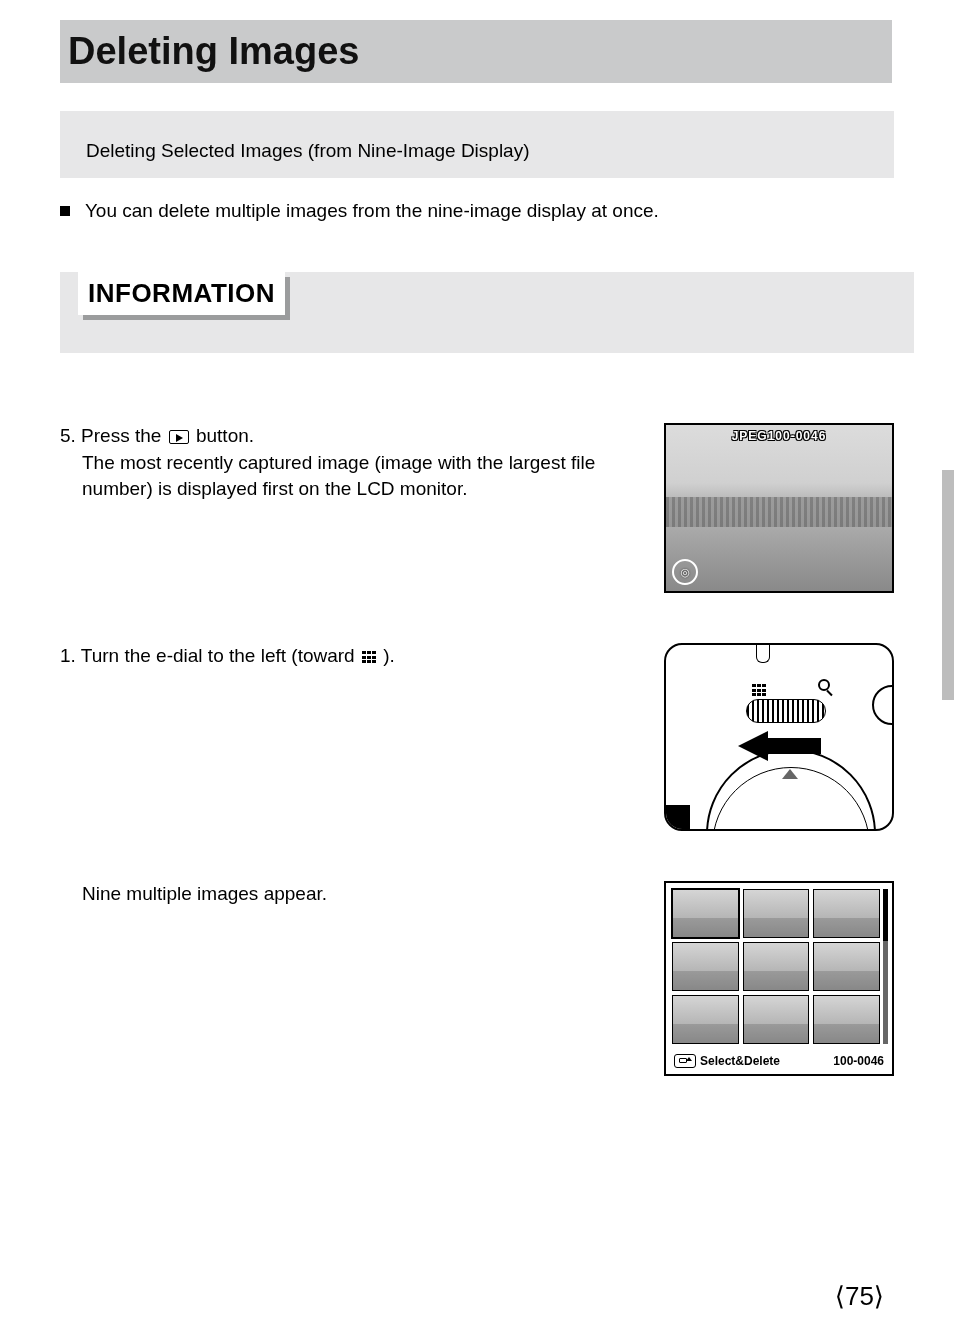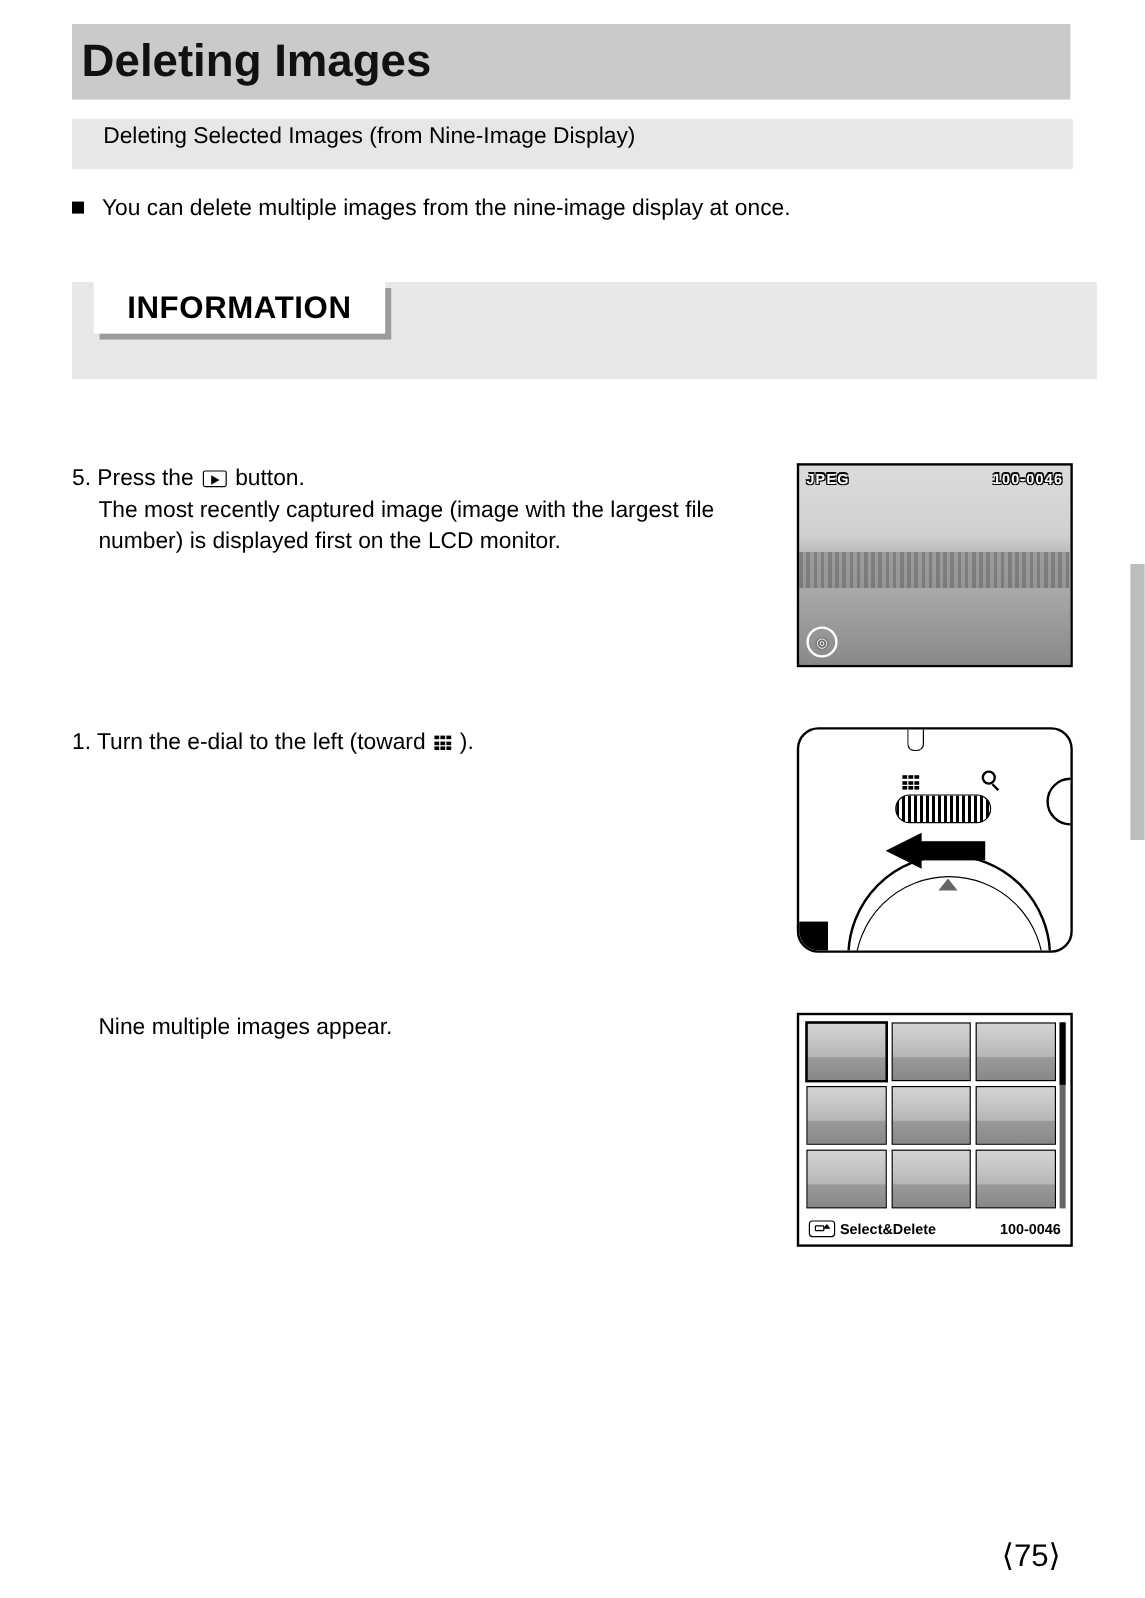--- a/index.html
+++ b/index.html
@@ -1,44 +1,44 @@
 <!DOCTYPE html>
 <html><head>
 <meta charset="utf-8">
 <style>
   * { box-sizing: border-box; margin: 0; padding: 0; }
   html, body { width: 954px; height: 1332px; font-family: Arial, Helvetica, sans-serif; background: #fff; color: #000; }
   .page { position: relative; width: 954px; height: 1332px; }
   .title-bar { background: #c9cacb; margin: 20px 62px 0 60px; padding: 10px 0 10px 8px; }
   .title-bar h1 { font-size: 38px; font-weight: bold; color: #111; }
-  .subtitle-box { background: #e7e7e8; margin: 16px 60px 0 60px; padding: 4px 0 16px 26px; font-size: 19px; }
+  .subtitle-box { background: #e7e7e8; margin: 28px 60px 0 60px; padding: 29px 0 16px 26px; font-size: 19px; }
   .intro { margin: 22px 60px 0 60px; font-size: 19px; }
   .square-bullet { display: inline-block; width: 10px; height: 10px; background: #000; margin-right: 10px; vertical-align: 1px; }
   .info-block { background: #e7e7e8; margin: 50px 40px 0 60px; padding: 0 0 20px 0; }
   .info-label-wrap { position: relative; display: inline-block; margin: 0 0 18px 18px; }
   .info-label-shadow { position: absolute; top: 5px; left: 5px; width: 100%; height: 100%; background: #9b9c9d; }
-  .info-label { position: relative; background: #fff; padding: 6px 28px; font-size: 26px; font-weight: bold; letter-spacing: 0.5px; }
+  .info-label { position: relative; background: #fff; padding: 6px 10px; font-size: 26px; font-weight: bold; letter-spacing: 0.5px; }
   .info-list { margin-left: 60px; }
   .info-list li { list-style: none; font-size: 19px; line-height: 1.45; }
   .round-bullet { display: inline-block; width: 9px; height: 9px; border-radius: 50%; background: #000; margin-right: 10px; vertical-align: 1px; }
   .steps { margin: 70px 60px 0 60px; }
   .step-row { display: flex; align-items: flex-start; margin-bottom: 50px; }
   .step-text { flex: 1; font-size: 19px; line-height: 1.4; padding-right: 20px; }
   .step-text .num { display: inline; }
   .step-text .indent { display: block; margin-left: 22px; }
   .play-icon { display: inline-block; width: 20px; height: 14px; border: 1.5px solid #000; border-radius: 2px; vertical-align: -2px; position: relative; margin: 0 2px; }
   .play-icon::after { content: ""; position: absolute; left: 6px; top: 2.5px; width: 0; height: 0; border-left: 7px solid #000; border-top: 4.5px solid transparent; border-bottom: 4.5px solid transparent; }
   .thumb-icon { display: inline-block; width: 14px; height: 12px; vertical-align: -1px; margin: 0 2px; position: relative; }
   .thumb-icon span { position: absolute; background: #000; width: 4px; height: 3px; }
   .thumb-icon .a { left: 0; top: 0; } .thumb-icon .b { left: 5px; top: 0; } .thumb-icon .c { left: 10px; top: 0; }
   .thumb-icon .d { left: 0; top: 4.5px; } .thumb-icon .e { left: 5px; top: 4.5px; } .thumb-icon .f { left: 10px; top: 4.5px; }
   .thumb-icon .g { left: 0; top: 9px; } .thumb-icon .h { left: 5px; top: 9px; } .thumb-icon .i { left: 10px; top: 9px; }
   .figure { width: 230px; flex-shrink: 0; }
   .lcd { width: 230px; height: 170px; border: 2px solid #000; position: relative; background: linear-gradient(#dcdcdc 0%, #d0d0d0 35%, #b8b8b8 45%, #898989 100%); }
-  .lcd .overlay-top { position: absolute; top: 4px; left: 6px; right: 6px; display: flex; justify-content: space-between; font-size: 12px; font-weight: bold; color: #fff; text-shadow: 1px 1px 0 #000, -1px -1px 0 #000, 1px -1px 0 #000, -1px 1px 0 #000; letter-spacing: 1px; }
+  .lcd .overlay-top { position: absolute; top: 4px; left: 6px; right: 6px; display: flex; justify-content: center; font-size: 12px; font-weight: bold; color: #fff; text-shadow: 1px 1px 0 #000, -1px -1px 0 #000, 1px -1px 0 #000, -1px 1px 0 #000; letter-spacing: 1px; }
   .treeline { position: absolute; top: 72px; left: 0; right: 0; height: 30px; background: repeating-linear-gradient(90deg, #5a5a5a 0 3px, #888 3px 6px); opacity: 0.6; }
   .eye { position: absolute; bottom: 6px; left: 6px; width: 26px; height: 26px; border: 2px solid #fff; border-radius: 50%; display: flex; align-items: center; justify-content: center; font-size: 11px; color: #fff; text-shadow: 0 0 2px #000; }
   .dial-fig { width: 230px; height: 188px; border: 2px solid #000; border-radius: 18px; position: relative; background: #fff; overflow: hidden; }
   .dial-fig .e-dial { position: absolute; top: 54px; left: 80px; width: 80px; height: 24px; border: 1.5px solid #000; border-radius: 12px; background: repeating-linear-gradient(90deg, #000 0 2px, #fff 2px 5px); }
   .dial-fig .thumb-lbl { position: absolute; top: 36px; left: 84px; }
   .dial-fig .mag { position: absolute; top: 34px; left: 152px; width: 12px; height: 12px; border: 2px solid #000; border-radius: 50%; }
   .dial-fig .mag::after { content: ""; position: absolute; right: -5px; bottom: -5px; width: 7px; height: 2px; background: #000; transform: rotate(45deg); }
   .dial-fig .arrow { position: absolute; top: 86px; left: 72px; width: 0; height: 0; border-right: 30px solid #000; border-top: 15px solid transparent; border-bottom: 15px solid transparent; }
   .dial-fig .arrow::after { content: ""; position: absolute; left: 28px; top: -8px; width: 55px; height: 16px; background: #000; }
   .dial-fig .bigc { position: absolute; bottom: -90px; left: 40px; width: 170px; height: 170px; border: 2px solid #000; border-radius: 50%; }

